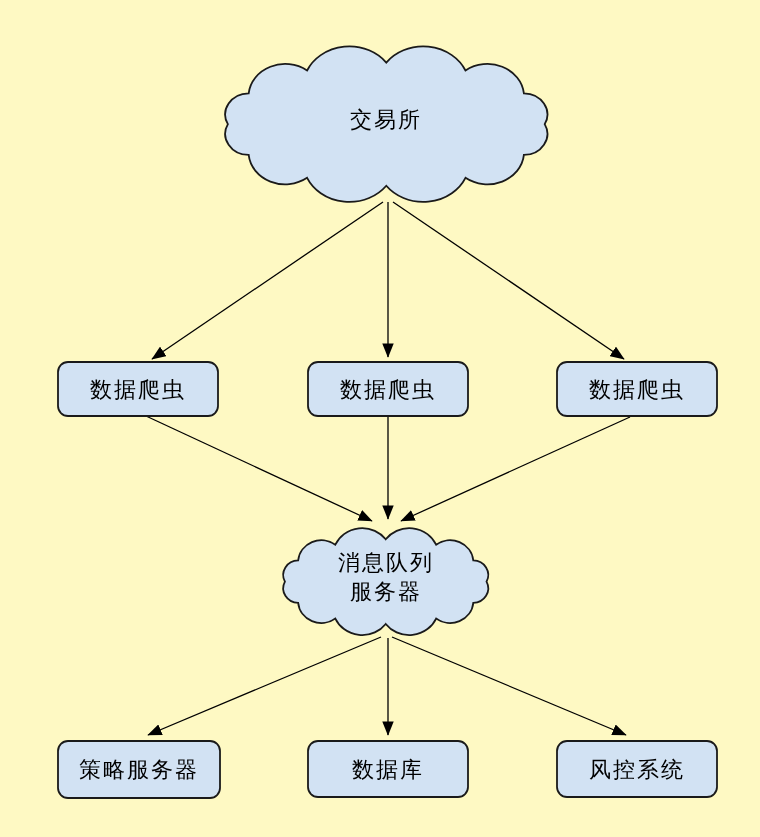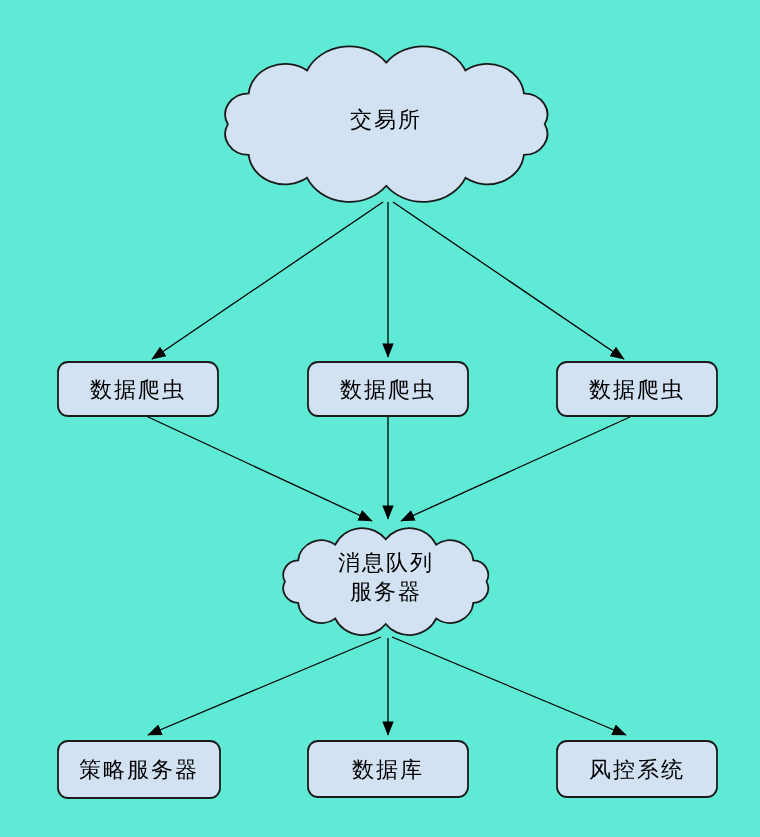--- a/index.html
+++ b/index.html
@@ -7,21 +7,21 @@
     padding: 0;
     background: #ffffff;
     width: 760px;
     height: 837px;
     overflow: hidden;
   }
   .canvas {
     position: relative;
     width: 760px;
     height: 837px;
-    background: #5eead4;
+    background: #fef9c3;
   }
   svg text {
     font-family: "DejaVu Serif", "Liberation Serif", serif;
     font-size: 22px;
     letter-spacing: 2px;
     fill: #000000;
   }
   .shape {
     fill: #d2e2f3;
     stroke: #1a1a1a;

